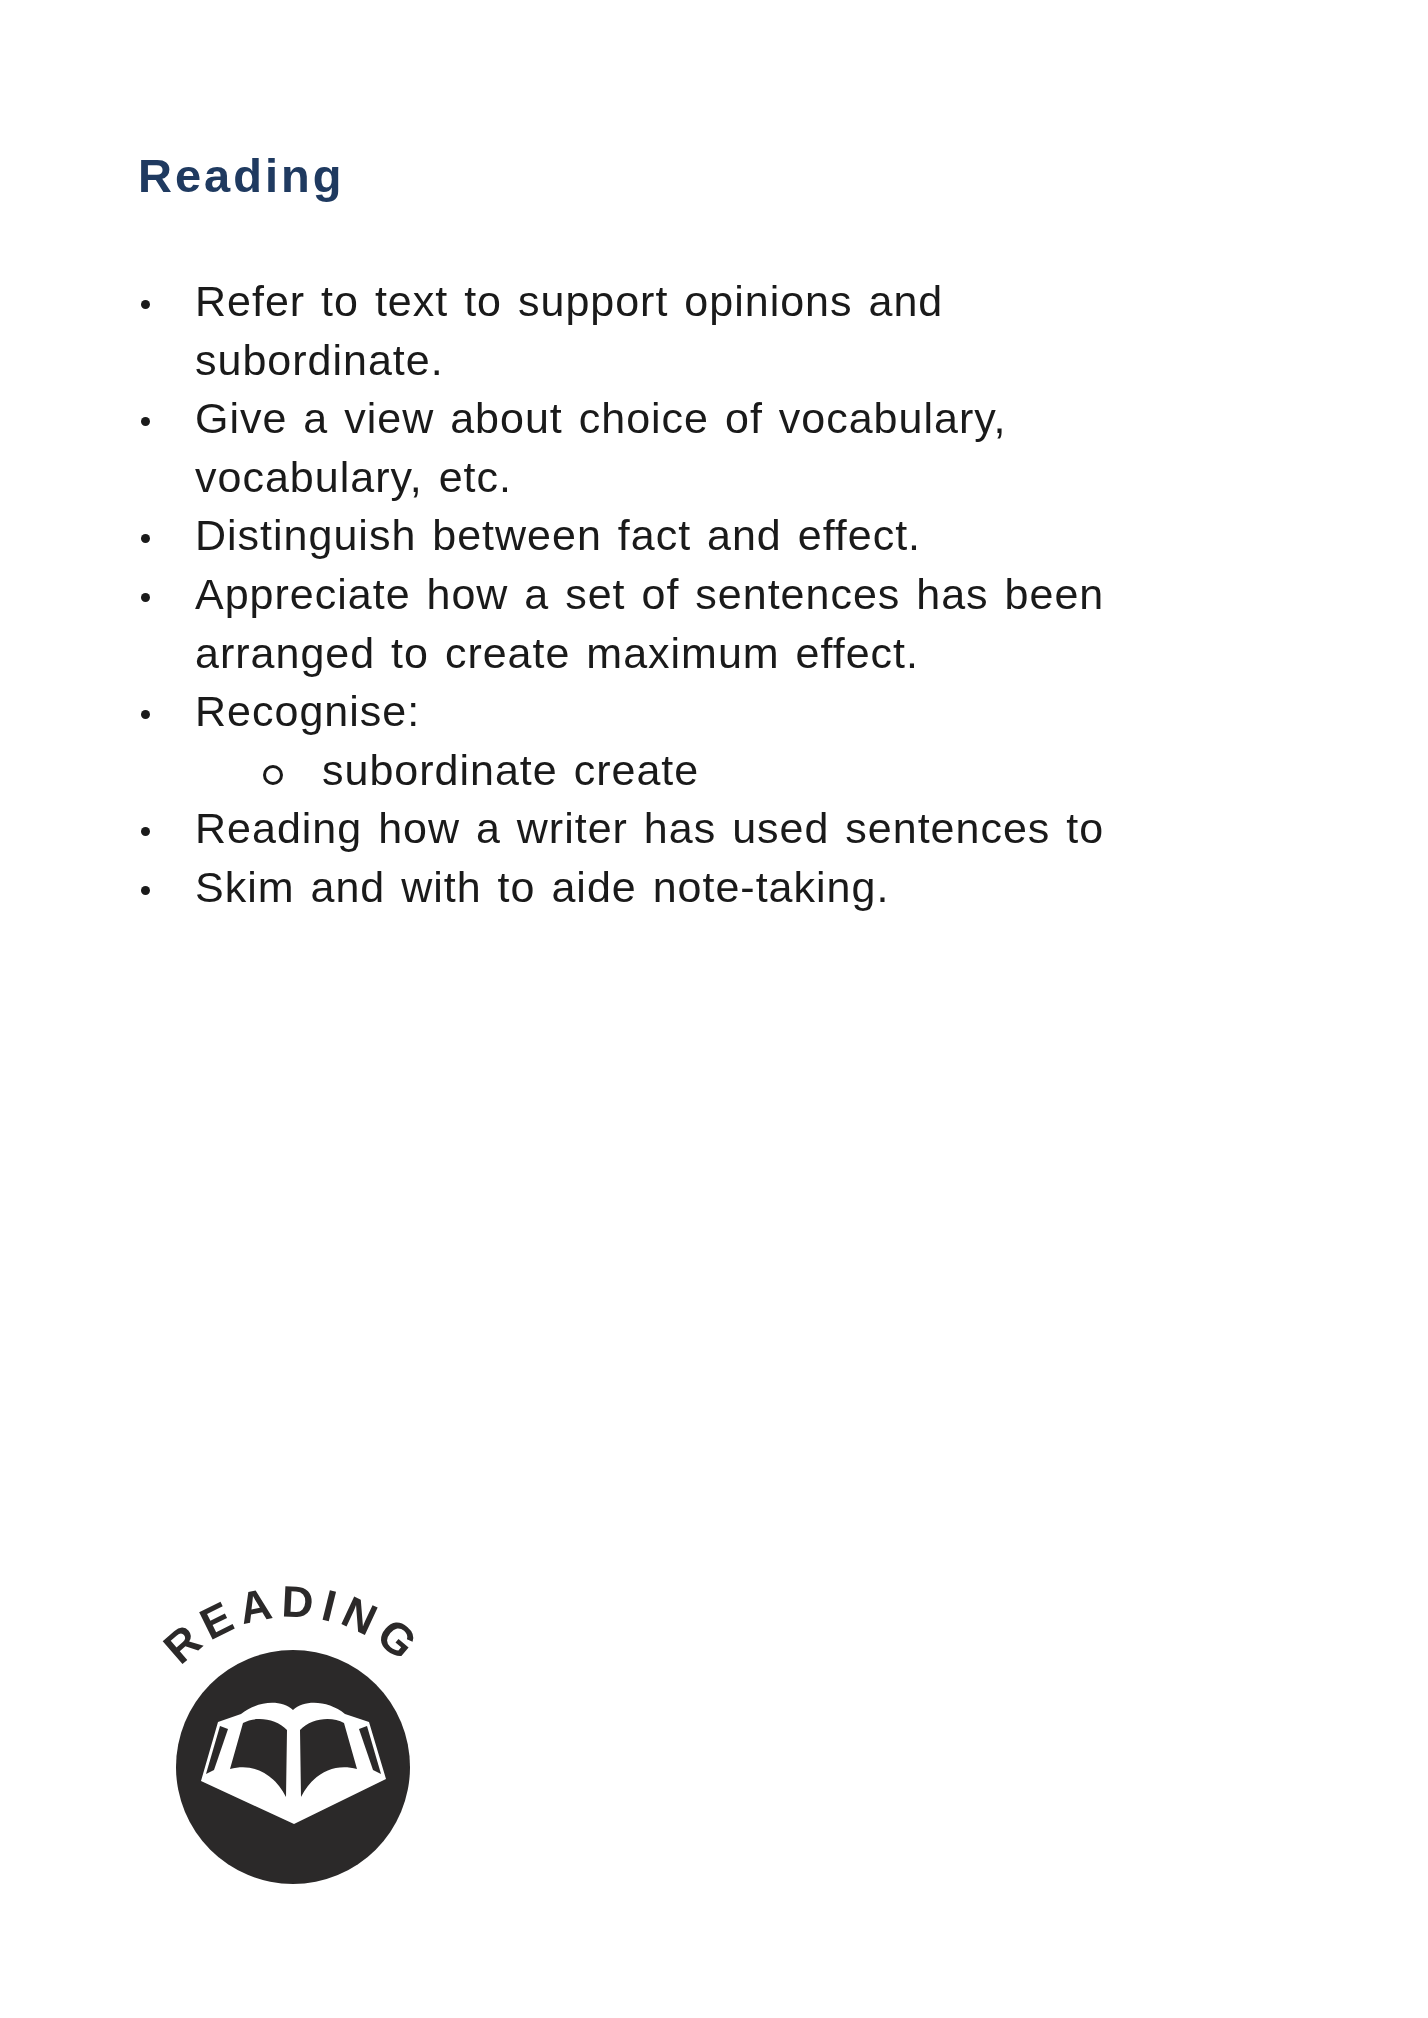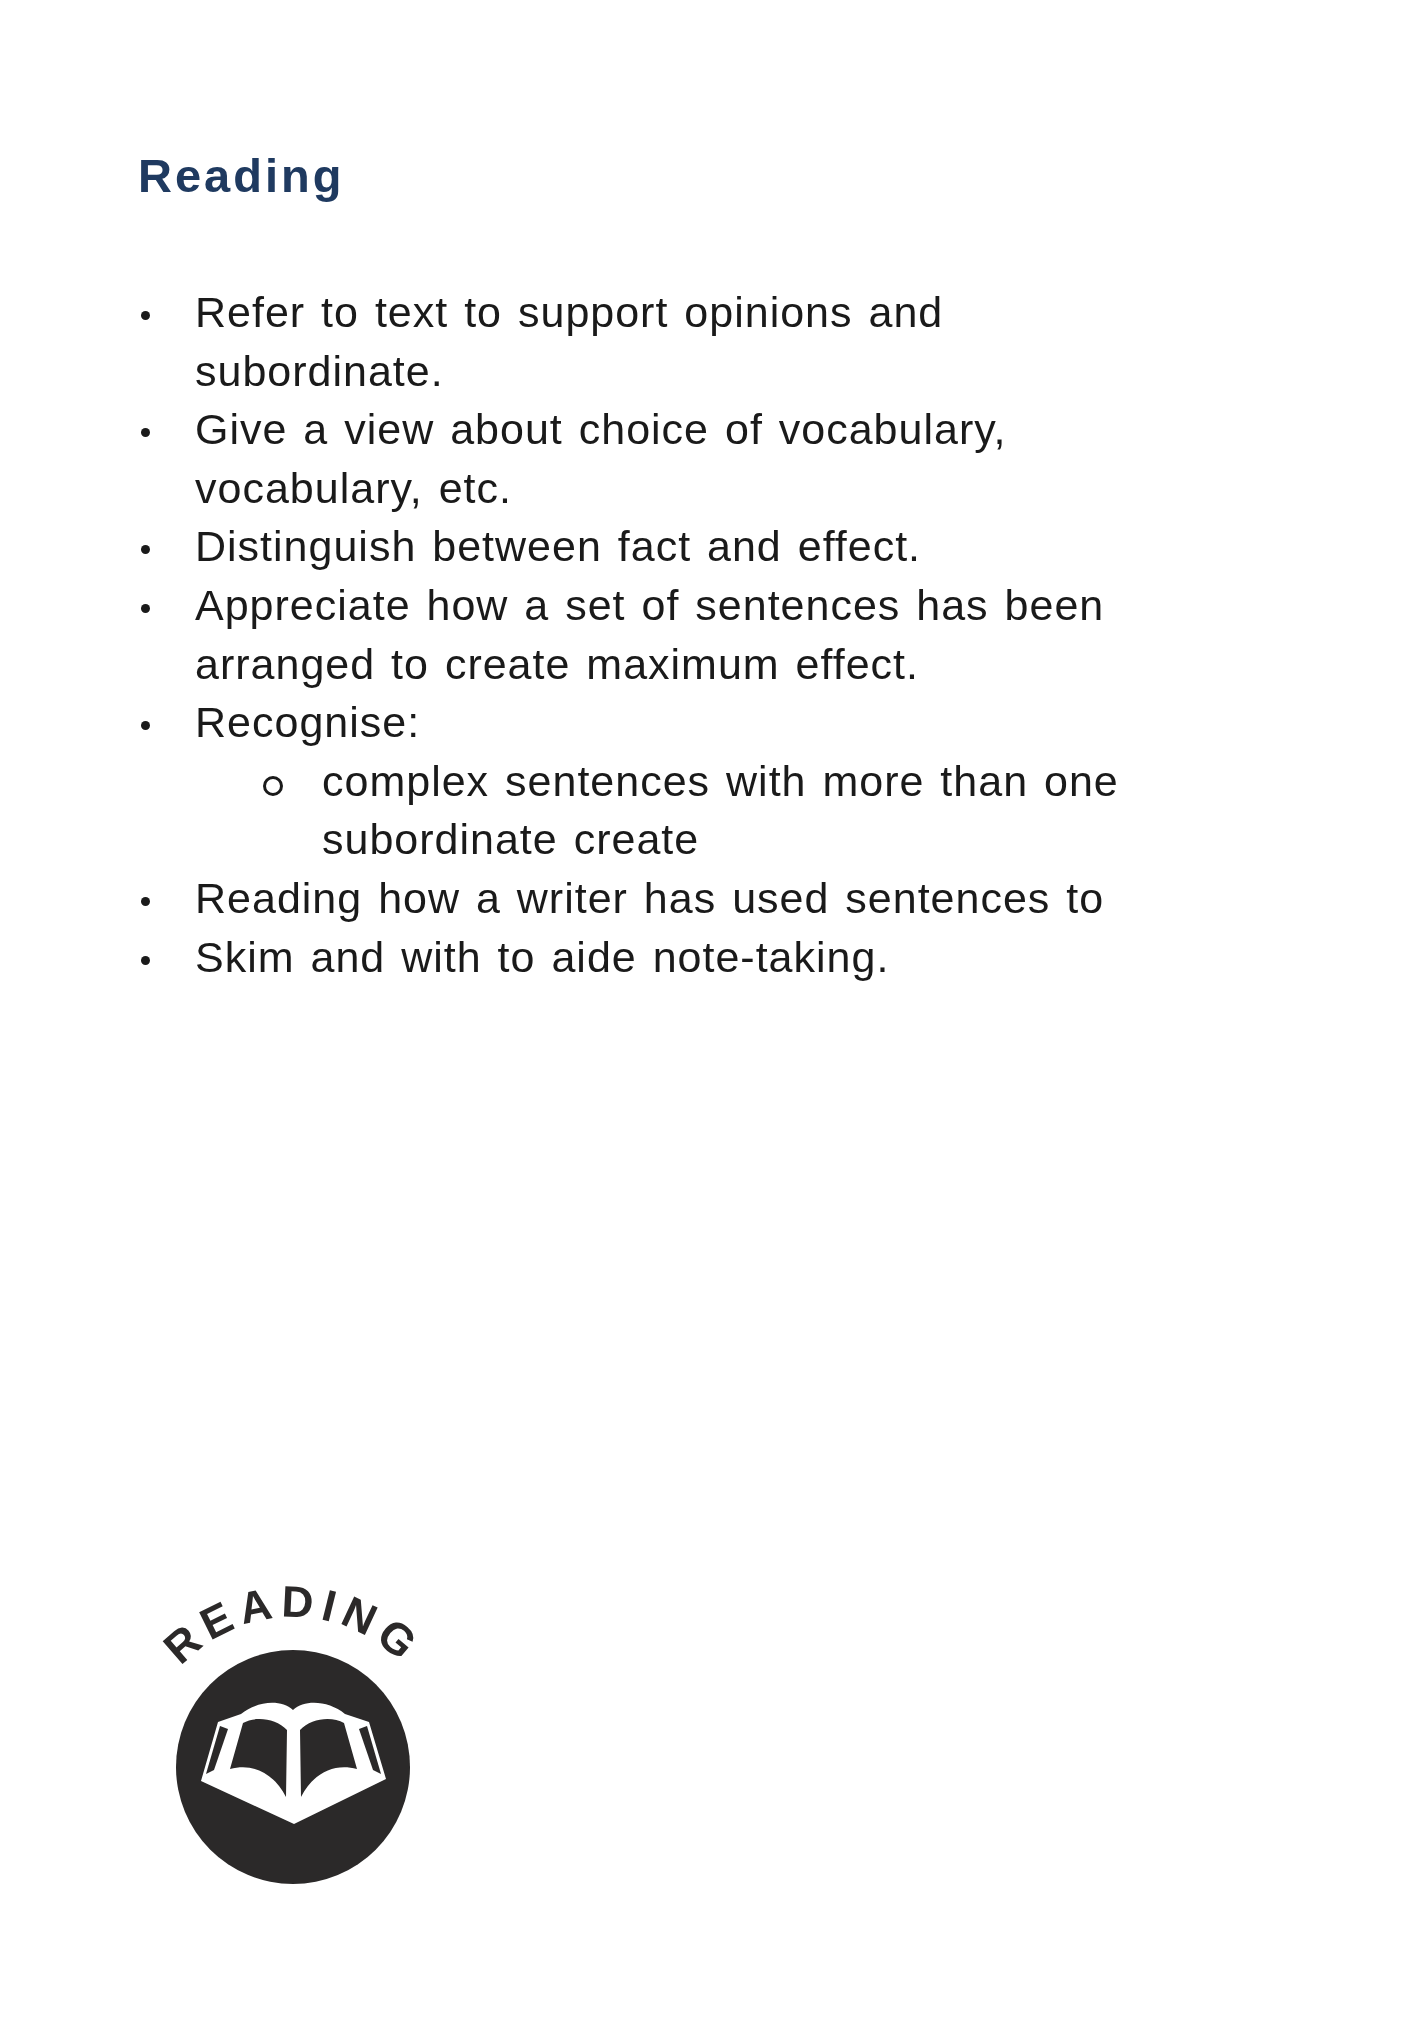--- a/index.html
+++ b/index.html
@@ -9,21 +9,21 @@
     font-family: "Liberation Sans", "DejaVu Sans", sans-serif;
     position: relative;
     overflow: hidden;
   }
   .title {
     position: absolute; left: 138px; top: 148px; margin: 0;
     font-size: 47px; font-weight: bold; letter-spacing: 3px;
     color: var(--title-color, #1f3a60);
   }
   .bullets {
-    position: absolute; left: 140px; top: 283px; width: 1190px;
+    position: absolute; left: 140px; top: 272px; width: 1190px;
     margin: 0; padding: 0; list-style: none;
     font-size: 43px; line-height: 58.6px;
     letter-spacing: 1px; word-spacing: 3px;
     color: var(--text-color, #1a1a1a);
   }
   .bullets li { position: relative; margin: 0; padding: 0; }
   li.lv1 { padding-left: 55px; }
   li.lv1::before {
     content: ""; position: absolute; left: 1px; top: 28px;
     width: 9px; height: 9px; border-radius: 50%;
@@ -62,21 +62,20 @@
       <span class="line">Distinguish between fact and effect.</span>
     </li>
     <li class="lv1">
       <span class="line">Appreciate how a set of sentences has been</span>
       <span class="line">arranged to create maximum effect.</span>
     </li>
     <li class="lv1">
       <span class="line">Recognise:</span>
     </li>
     <li class="lv2">
-      <span class="line">complex sentences with more than one</span>
       <span class="line">subordinate create</span>
     </li>
     <li class="lv1">
       <span class="line">Reading how a writer has used sentences to</span>
     </li>
     <li class="lv1">
       <span class="line">Skim and with to aide note-taking.</span>
     </li>
   </ul>
 

